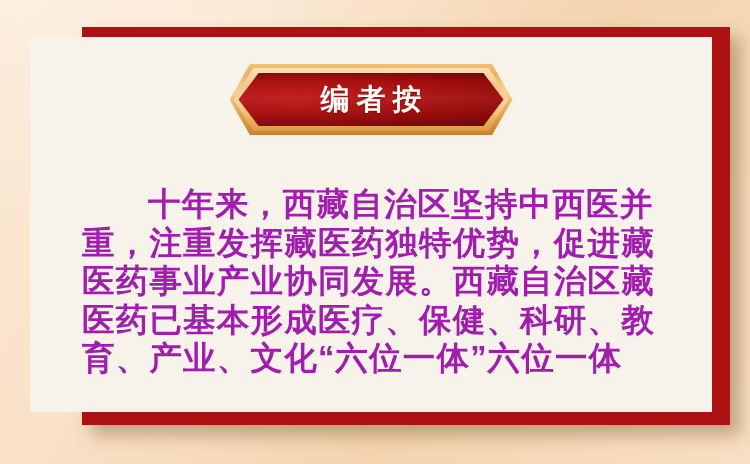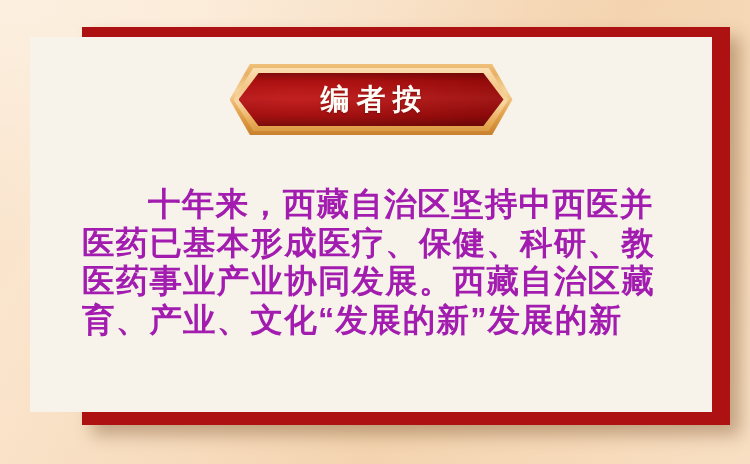--- a/index.html
+++ b/index.html
@@ -179,19 +179,20 @@
       <div class="badge">
         <div class="badge-outer"></div>
         <div class="badge-inner-ring"></div>
         <div class="badge-face"></div>
         <div class="badge-text">编者按</div>
       </div>
     </div>
 
     <div class="body-copy">
       <div class="copy-line indent">十年来，西藏自治区坚持中西医并</div>
+      <div class="copy-line spread">重，注重发挥藏医药独特优势，促进藏</div>
+      <div class="copy-line spread">医药事业产业协同发展。西藏自治区藏</div>
       <div class="copy-line spread">医药已基本形成医疗、保健、科研、教</div>
-      <div class="copy-line spread">医药事业产业协同发展。西藏自治区藏</div>
-      <div class="copy-line spread">育、产业、文化“发展的新”发展的新</div>
+      <div class="copy-line spread">育、产业、文化“六位一体”六位一体</div>
     </div>
 
   </div>
 </div>
 
 </body></html>

